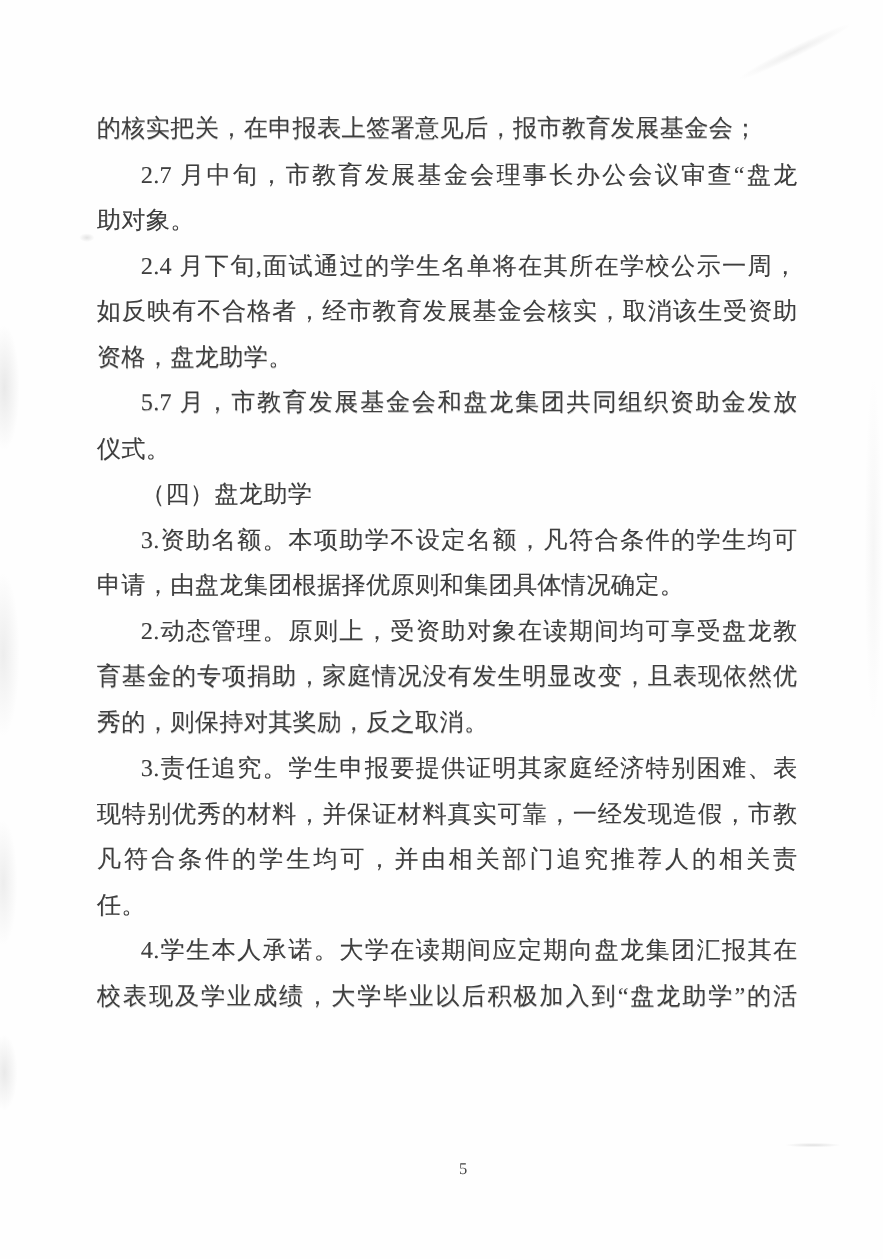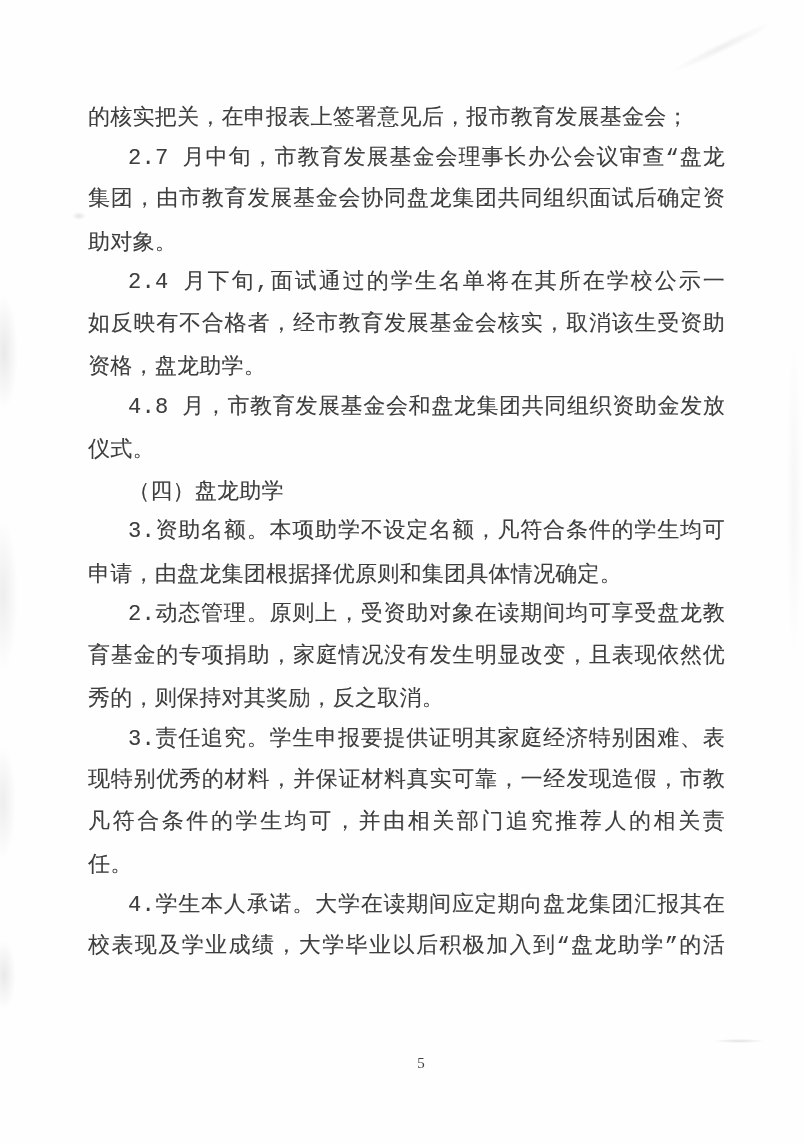--- a/index.html
+++ b/index.html
@@ -52,21 +52,20 @@
     height: 41.5px;
     line-height: 41.5px;
     white-space: nowrap;
   }
   .line.fill {
     white-space: normal;
     text-align: justify;
     text-align-last: justify;
     text-justify: inter-ideograph;
     overflow: hidden;
-    font-family: Liberation Mono, monospace;
   }
   .line.indent {
     text-indent: 40px;
   }
   .page-number {
     position: absolute;
     left: 411px;
     top: 1055px;
     width: 20px;
     text-align: center;
@@ -84,26 +83,25 @@
   <div class="smudge smudge-left-3"></div>
   <div class="smudge smudge-left-4"></div>
   <div class="smudge streak-topright"></div>
   <div class="smudge streak-topleft"></div>
   <div class="smudge smudge-right"></div>
   <div class="smudge dash-bottomright"></div>
 
   <div class="text-block" id="text-block">
       <div class="line">的核实把关，在申报表上签署意见后，报市教育发展基金会；</div>
       <div class="line fill indent">2.7 月中旬，市教育发展基金会理事长办公会议审查“盘龙</div>
-      <div class="line fill">集团，由市教育发展基金会协同盘龙集团共同组织面试后确定资</div>
       <div class="line">助对象。</div>
       <div class="line fill indent">2.4 月下旬,面试通过的学生名单将在其所在学校公示一周，</div>
       <div class="line fill">如反映有不合格者，经市教育发展基金会核实，取消该生受资助</div>
       <div class="line">资格，盘龙助学。</div>
-      <div class="line fill indent">4.8 月，市教育发展基金会和盘龙集团共同组织资助金发放</div>
+      <div class="line fill indent">5.7 月，市教育发展基金会和盘龙集团共同组织资助金发放</div>
       <div class="line">仪式。</div>
       <div class="line indent">（四）盘龙助学</div>
       <div class="line fill indent">3.资助名额。本项助学不设定名额，凡符合条件的学生均可</div>
       <div class="line">申请，由盘龙集团根据择优原则和集团具体情况确定。</div>
       <div class="line fill indent">2.动态管理。原则上，受资助对象在读期间均可享受盘龙教</div>
       <div class="line fill">育基金的专项捐助，家庭情况没有发生明显改变，且表现依然优</div>
       <div class="line">秀的，则保持对其奖励，反之取消。</div>
       <div class="line fill indent">3.责任追究。学生申报要提供证明其家庭经济特别困难、表</div>
       <div class="line fill">现特别优秀的材料，并保证材料真实可靠，一经发现造假，市教</div>
       <div class="line fill">凡符合条件的学生均可，并由相关部门追究推荐人的相关责</div>

